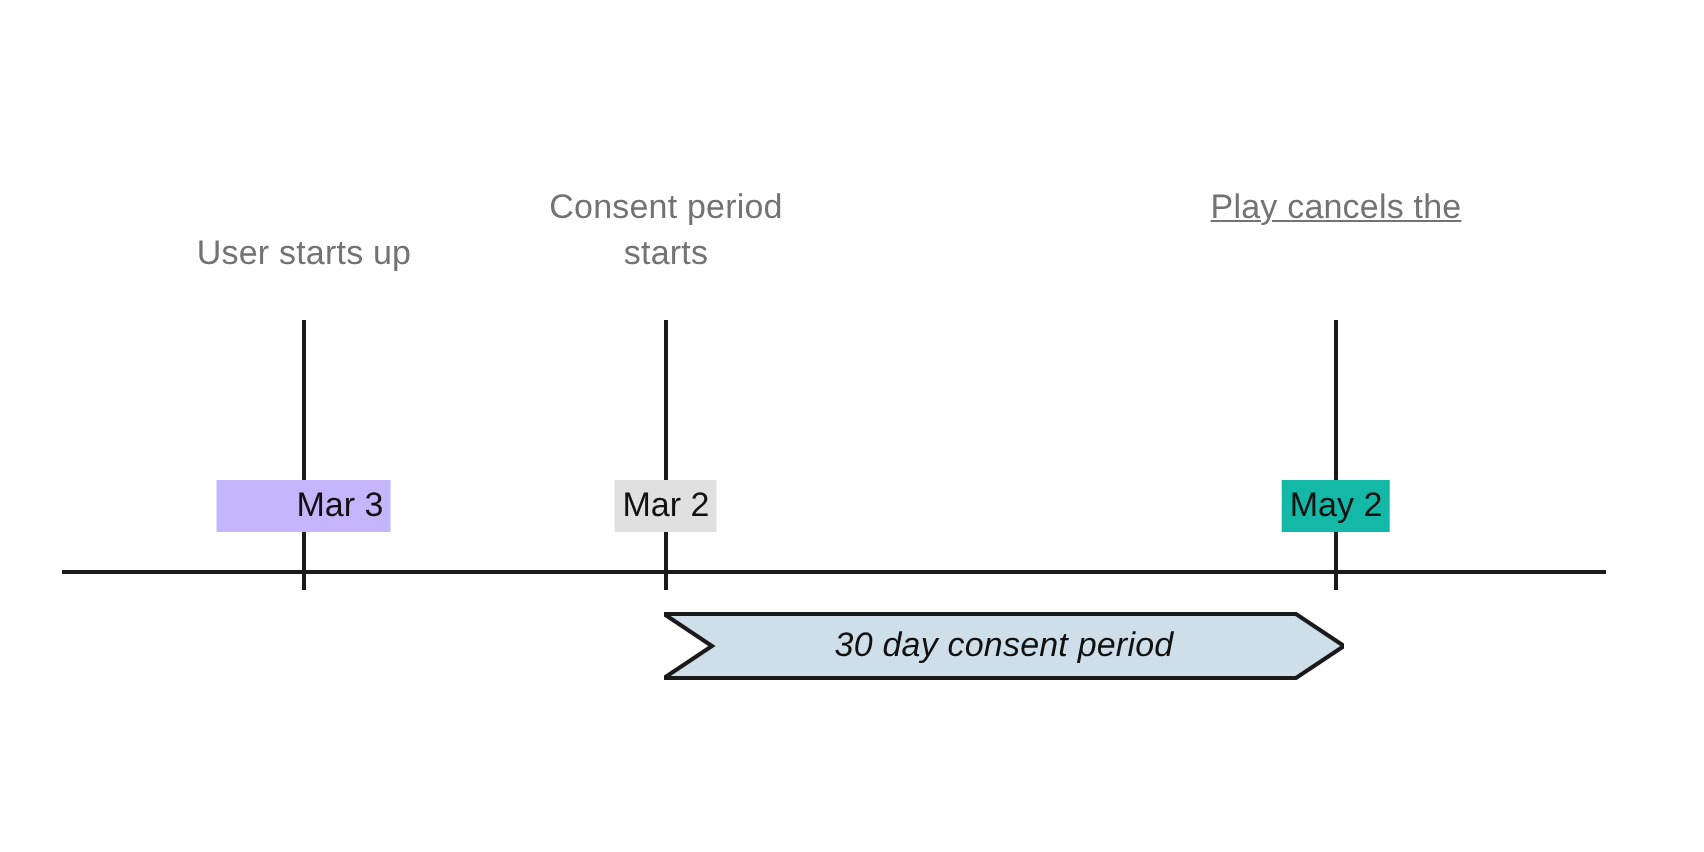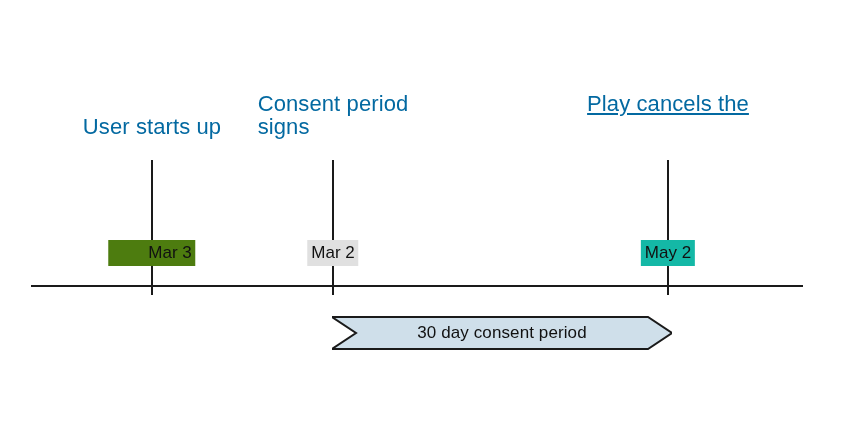--- a/index.html
+++ b/index.html
@@ -36,22 +36,23 @@
     position: absolute;
     width: 2px;
     background: #1a1a1a;
     left: -1px;
   }
   .marker-label {
     position: absolute;
     left: 50%;
     transform: translateX(-50%);
     white-space: nowrap;
-    color: #0369a1;
-    font-size: 22px;
+    text-align: center;
+    color: #737373;
+    font-size: 17px;
     line-height: 23px;
     letter-spacing: 0.1px;
   }
   .marker-label span {
     display: block;
   }
   .date-chip {
     position: absolute;
     left: 50%;
     transform: translateX(-50%);
@@ -93,40 +94,40 @@
 
 <div id="canvas" style="background: rgb(255, 255, 255);">
 
   <div class="axis-line" style="left: 31px; top: 285px; width: 772px; height: 2px; background: rgb(26, 26, 26);"></div>
 
   <div class="marker" style="left: 152px;">
     <div class="marker-label" style="top: 115px;">
       <span>User starts up</span>
     </div>
     <div class="marker-tick" style="top: 160px; height: 135px; background: rgb(26, 26, 26);"></div>
-    <div class="date-chip" style="top: 240px; background: #4d7c0f; padding-left: 40px;">Mar 3</div>
+    <div class="date-chip" style="top: 240px; background: #c4b5fd; padding-left: 40px;">Mar 3</div>
   </div>
 
   <div class="marker" style="left: 333px;">
     <div class="marker-label" style="top: 92px;">
       <span>Consent period</span>
-      <span>signs</span>
+      <span>starts</span>
     </div>
     <div class="marker-tick" style="top: 160px; height: 135px; background: rgb(26, 26, 26);"></div>
     <div class="date-chip" style="top: 240px; background: rgb(224, 224, 224);">Mar 2</div>
   </div>
 
   <div class="marker" style="left: 668px;">
     <div class="marker-label" style="top: 92px; text-decoration: underline;">
       <span>Play cancels the</span>
     </div>
     <div class="marker-tick" style="top: 160px; height: 135px; background: rgb(26, 26, 26);"></div>
     <div class="date-chip" style="top: 240px; background: #14b8a6;">May 2</div>
   </div>
 
-  <div class="banner" style="left: 332px; top: 316px; width: 340px; height: 34px;">
+  <div class="banner" style="left: 332px; top: 306px; width: 340px; height: 34px; font-style: italic;">
     <svg xmlns="http://www.w3.org/2000/svg" width="340" height="34" viewBox="0 0 340 34">
         <polygon points="0,1 316,1 340,17 316,33 0,33 24,17" fill="#cfdfea" stroke="#1a1a1a" stroke-width="2" stroke-linejoin="miter"></polygon>
       </svg>
     <div class="banner-text">30 day consent period</div>
   </div>
 
 </div>
 
 </body></html>

